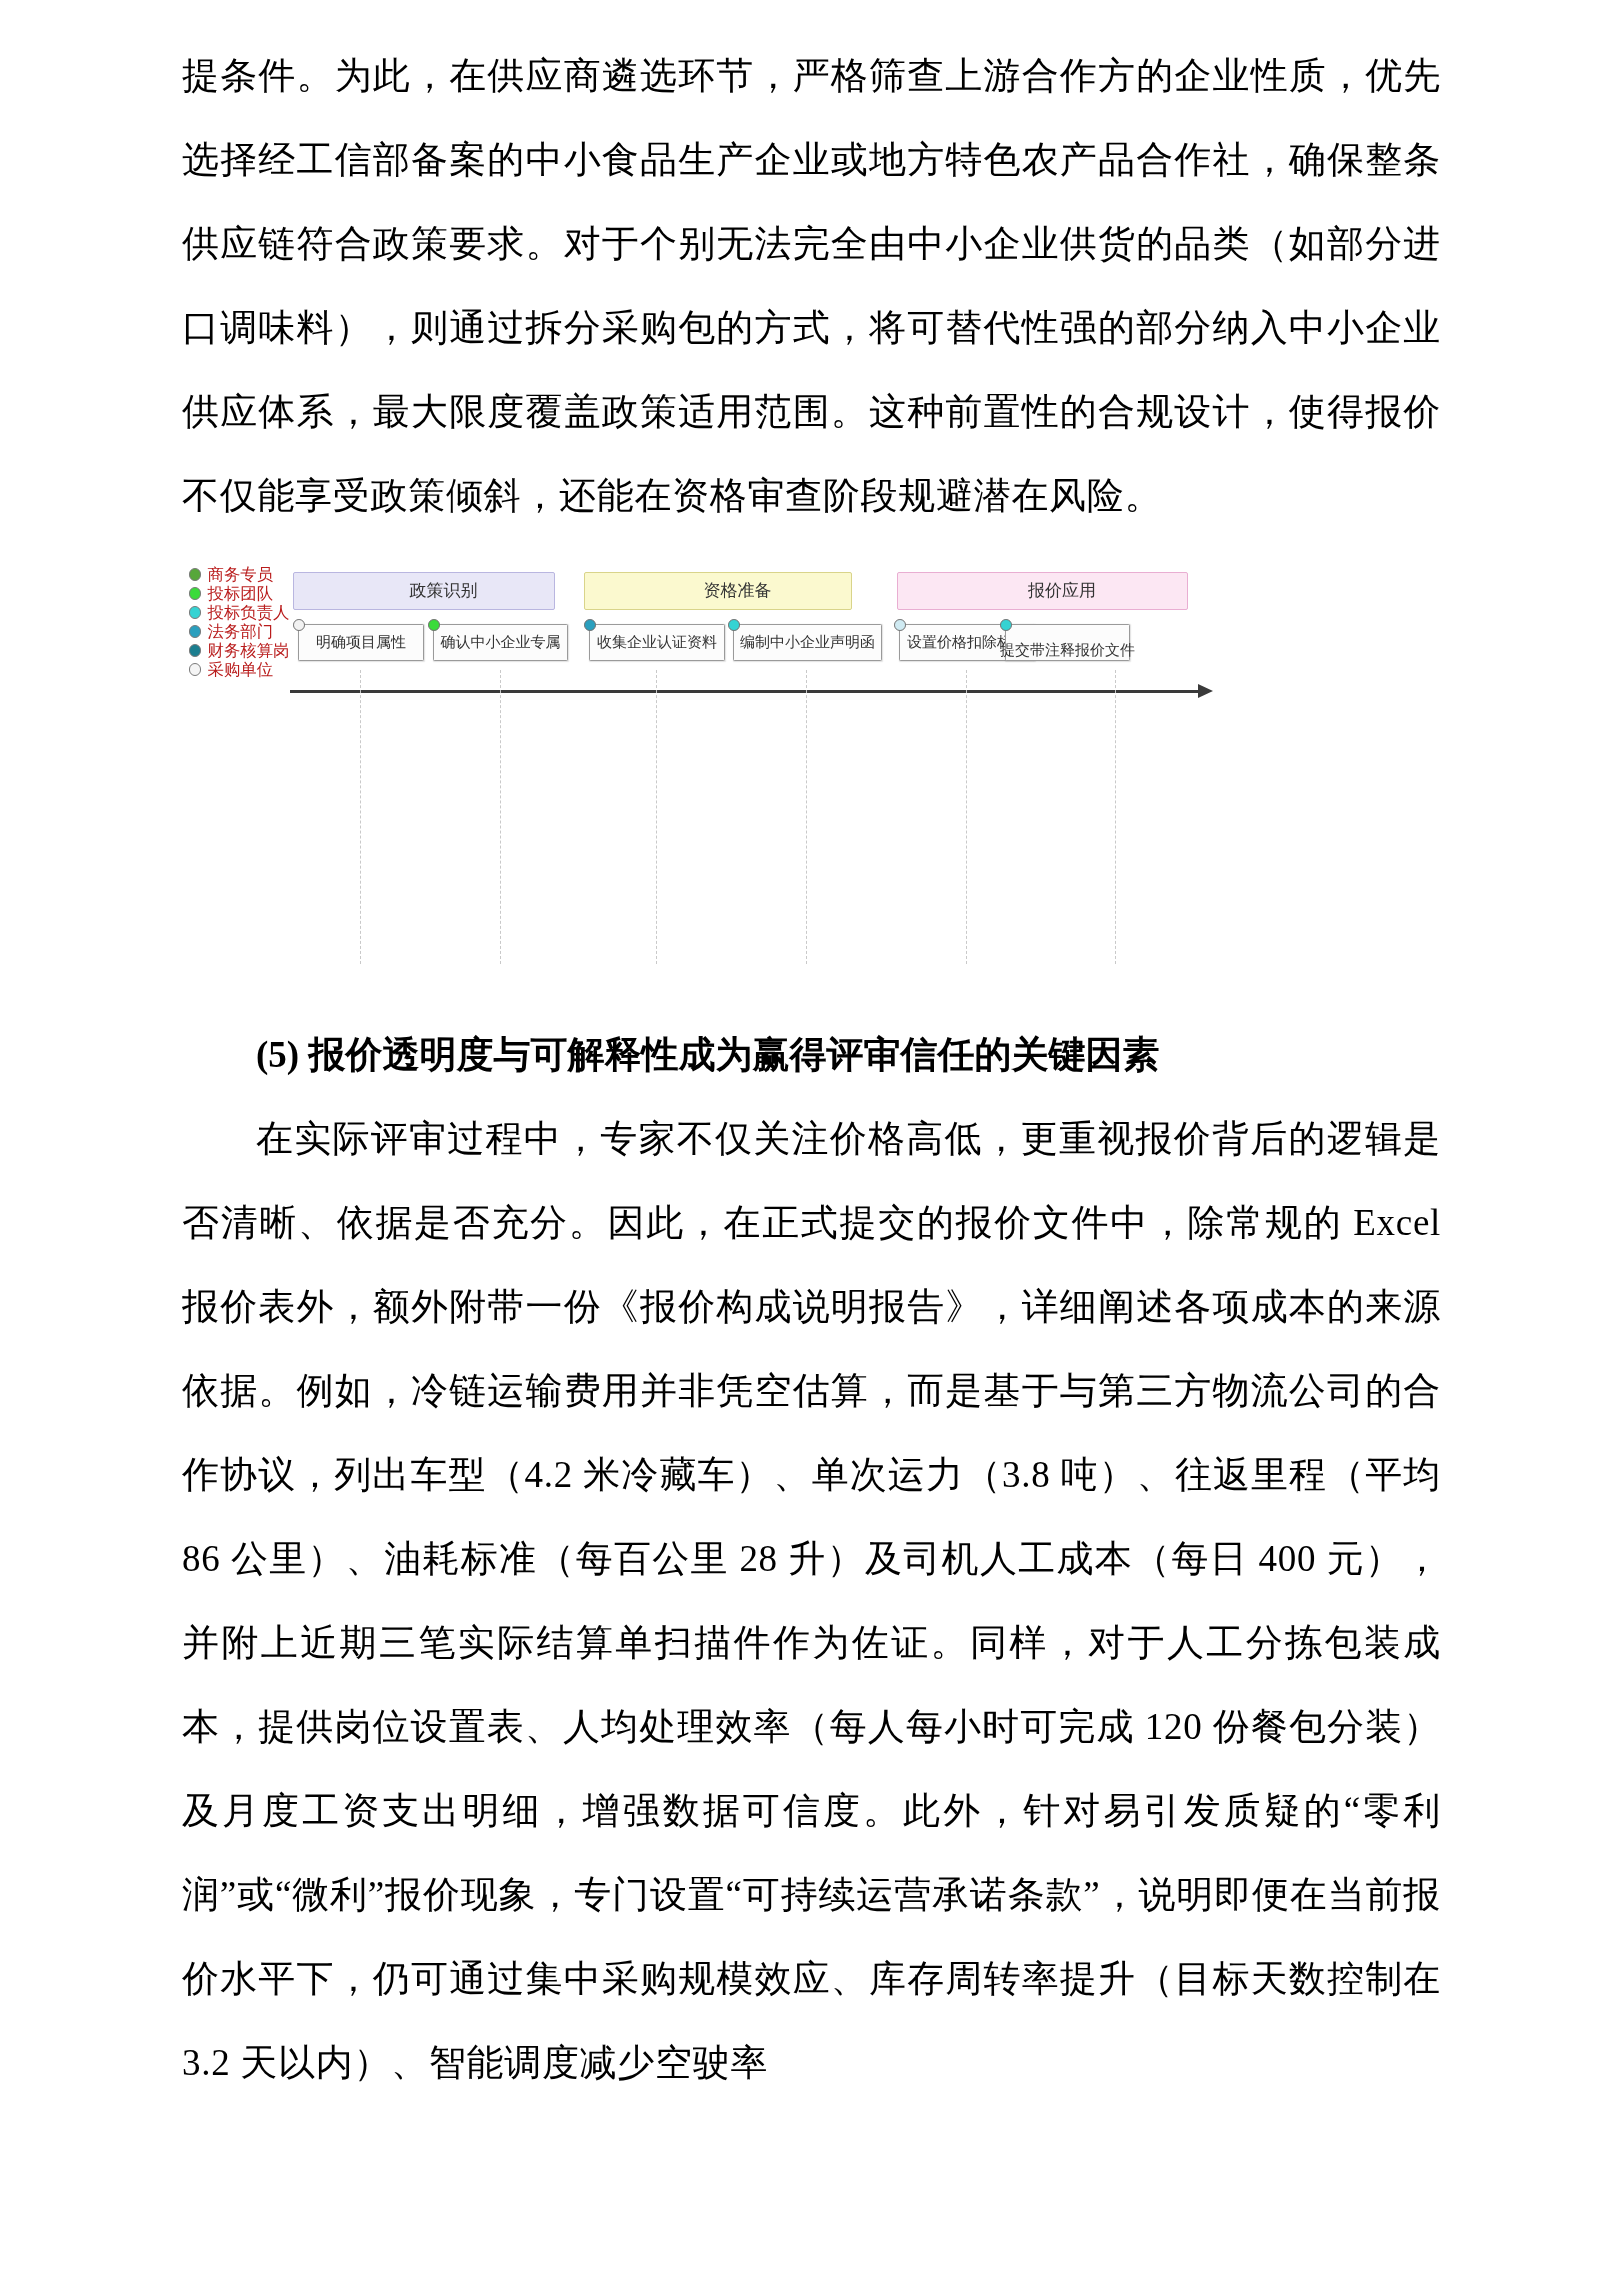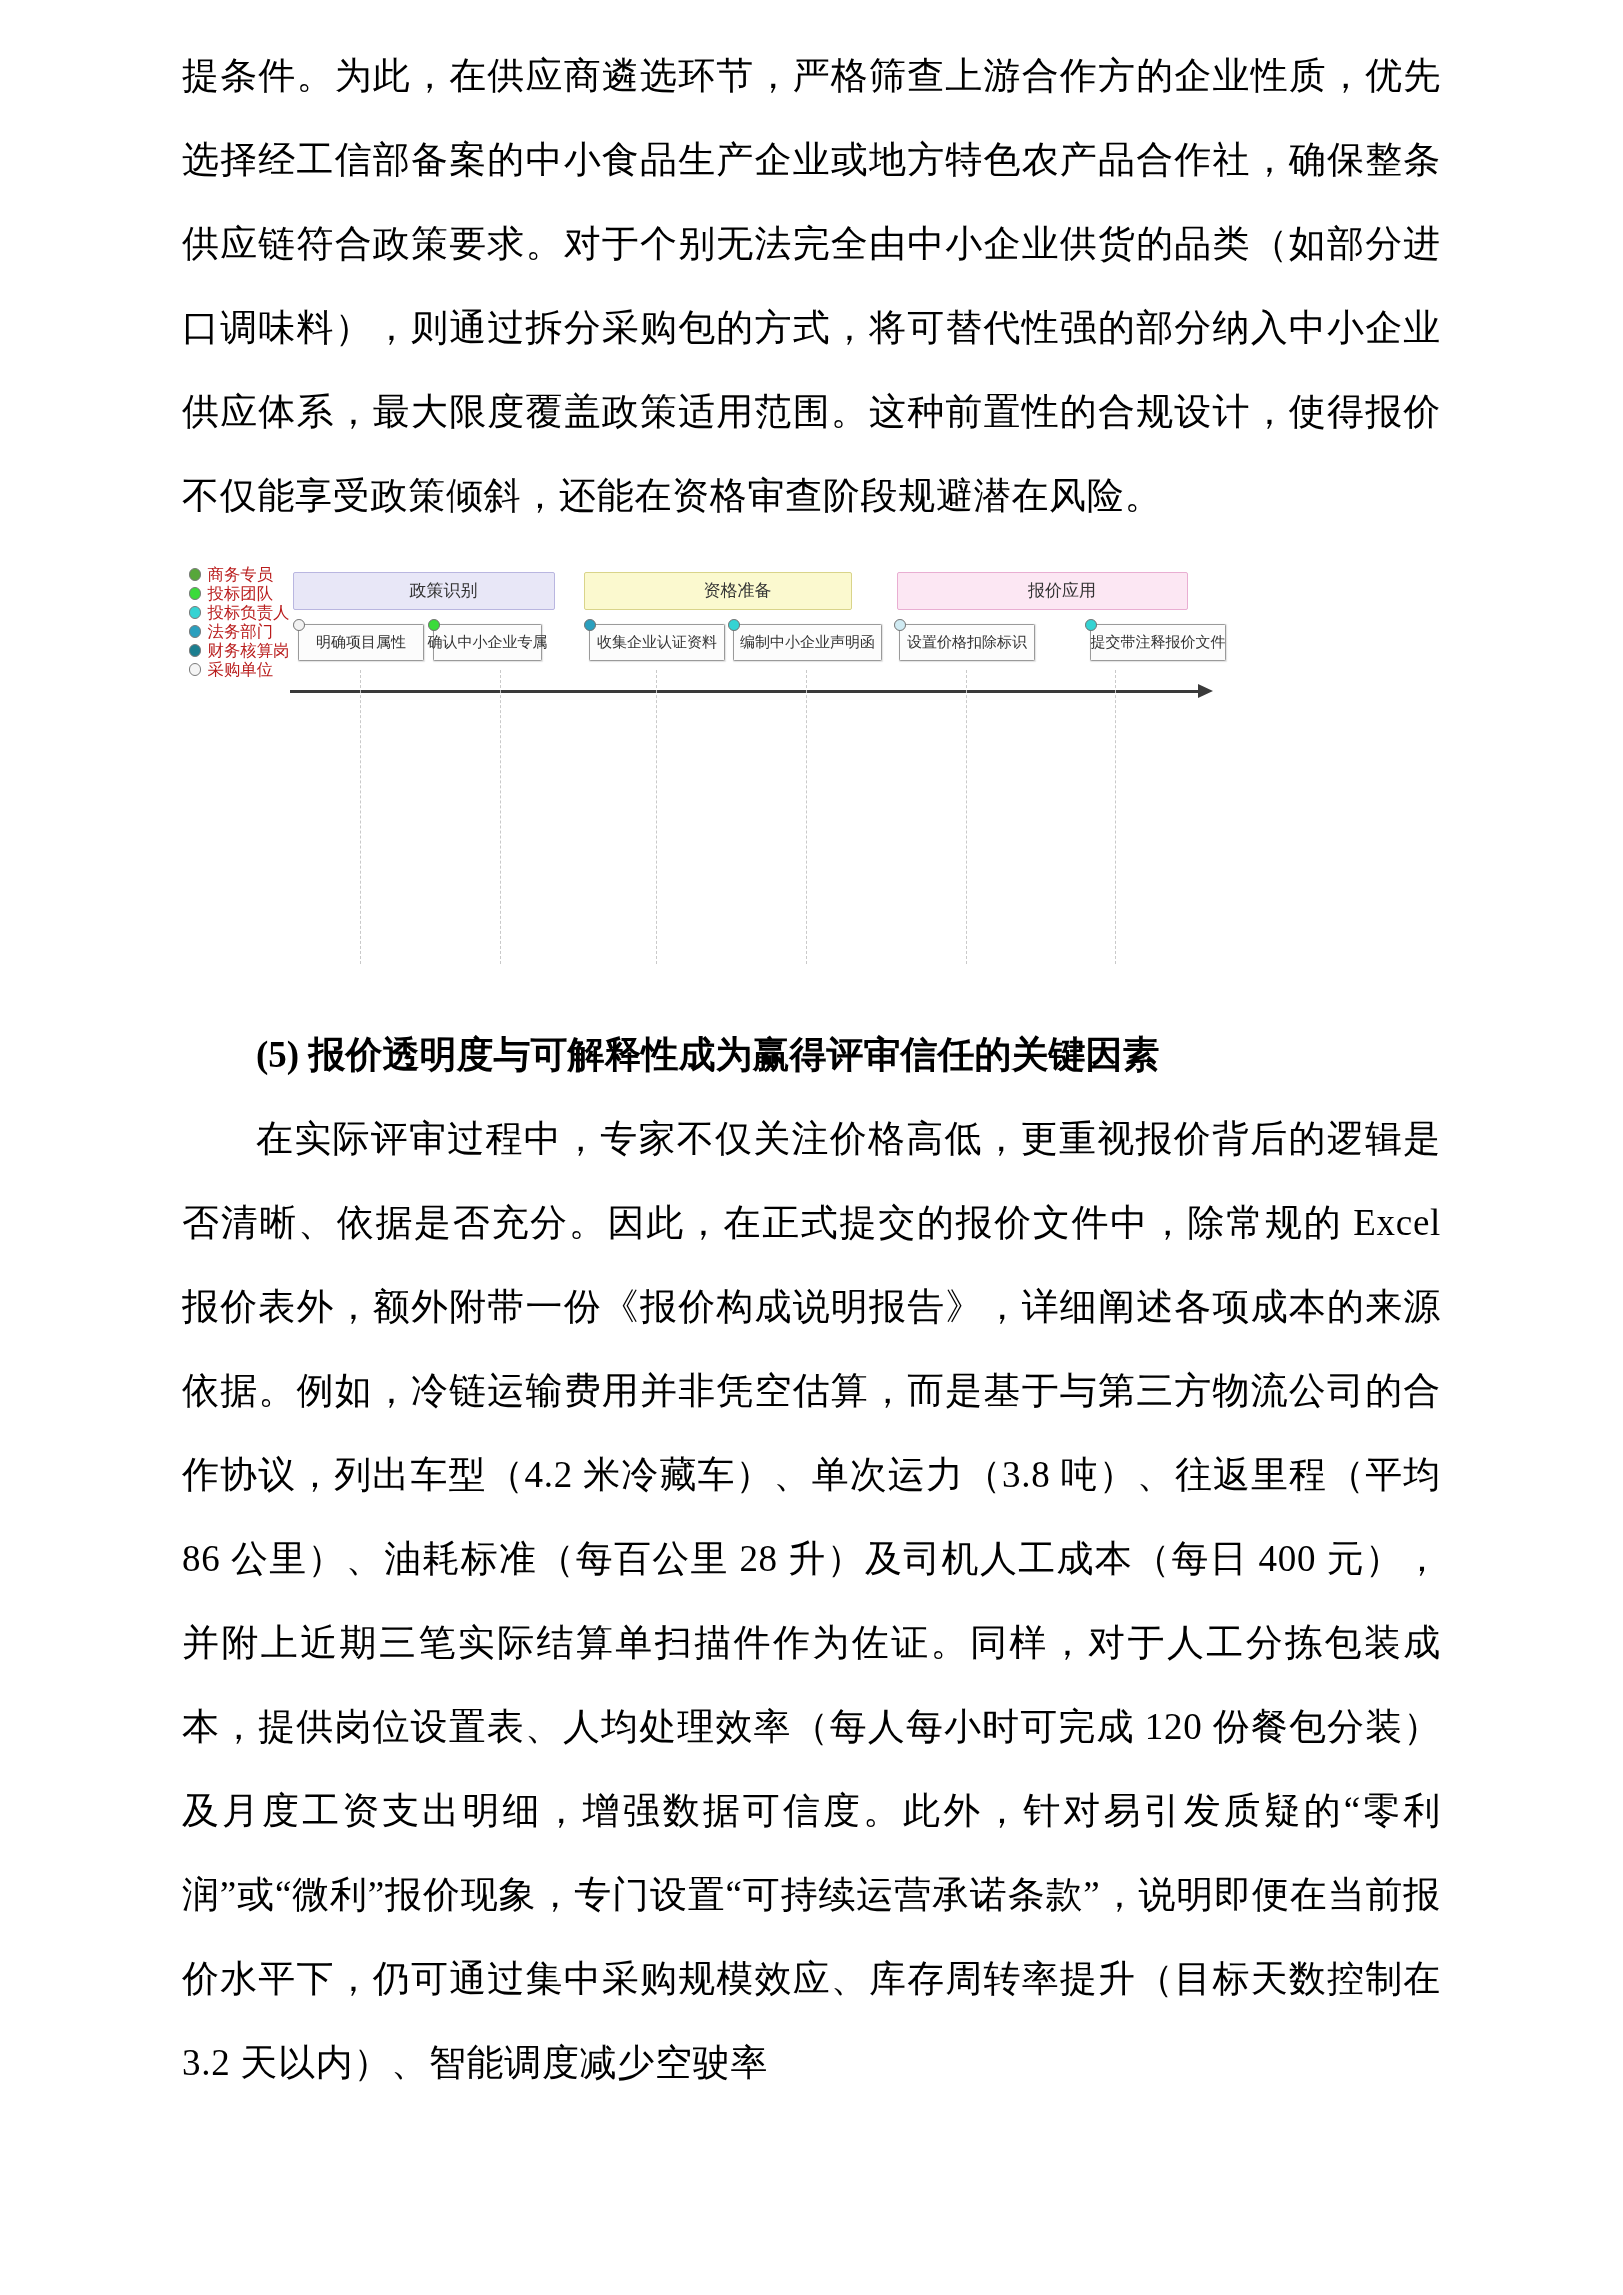--- a/index.html
+++ b/index.html
@@ -53,25 +53,25 @@
     display:flex;align-items:center;justify-content:center;
     font-size:15px;background:#fcfcfc;border:0.7px solid #9a9a9a;border-radius:1.3px;
     box-sizing:border-box;box-shadow:0.7px 0.7px 1.3px rgba(0,0,0,0.12);
     white-space:nowrap;
   }
   .task .task-dot{
     position:absolute;left:-5.9px;top:-5.9px;width:11.8px;height:11.8px;
     border-radius:50%;border:0.7px solid #6f6f6f;box-sizing:border-box;
   }
   .task1{left:116px;width:126px;}
-  .task2{left:251px;width:109px;}
+  .task2{left:251px;width:135px;}
   .task3{left:407px;width:136px;}
   .task4{left:551px;width:149px;}
   .task5{left:717px;width:136px;}
-  .task6{left:908px;width:136px;}
+  .task6{left:823px;width:125px;align-items:flex-end;}
   .axis-line{position:absolute;left:108px;top:130px;width:911px;height:3.3px;background:#3a3a3a;}
   .axis-head{
     position:absolute;left:1016px;top:124px;width:0;height:0;
     border-left:15.7px solid #3a3a3a;border-top:7.2px solid transparent;border-bottom:7.2px solid transparent;
   }
   .dash{position:absolute;top:110px;height:294px;width:0;border-left:1.3px dashed #c9c9c9;}
   .dash1{left:178px;}  .dash2{left:318px;}  .dash3{left:474px;}
   .dash4{left:624px;}  .dash5{left:784px;} .dash6{left:933px;}
   
   .page-number{

